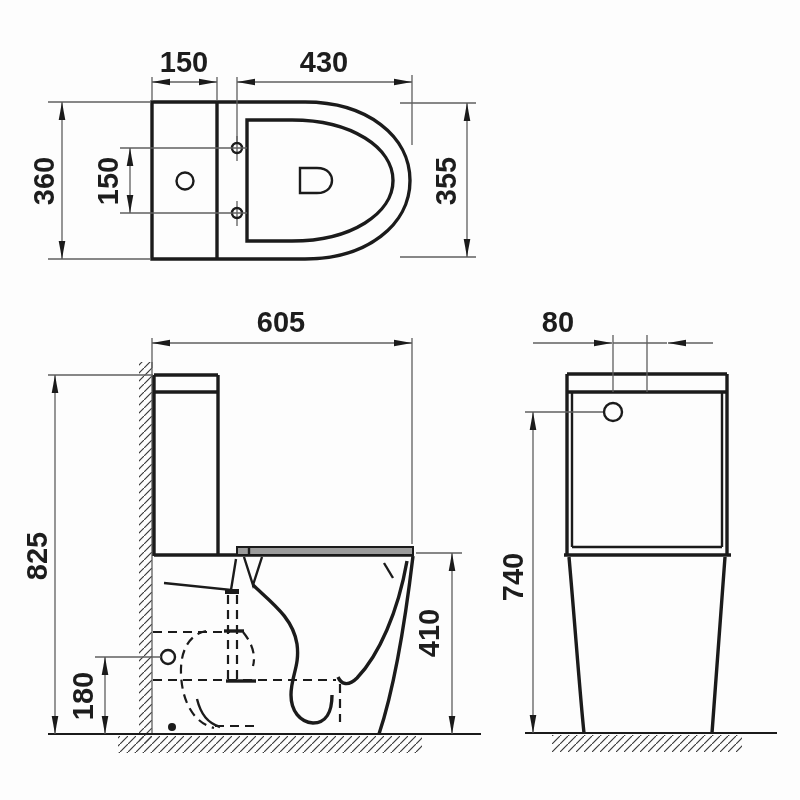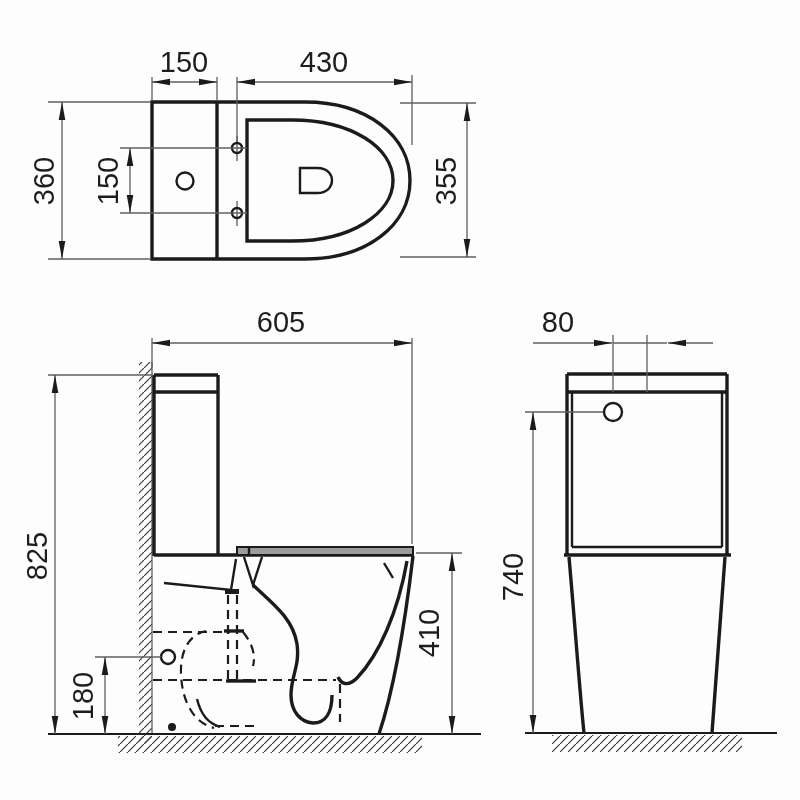--- a/index.html
+++ b/index.html
@@ -1,17 +1,17 @@
 <!DOCTYPE html>
 <html><head>
 <meta charset="utf-8">
 <style>
   html,body{margin:0;padding:0;background:#ffffff;}
   .canvas{position:relative;width:800px;height:800px;background:#fdfdfd;overflow:hidden;
-          font-family:"Liberation Sans", sans-serif;}
+          font-family:"Liberation Sans", sans-serif;font-weight:bold;}
   svg{display:block;}
   
   .ol  {stroke:#1b1b1b;stroke-width:3.4;fill:none;stroke-linecap:butt;stroke-linejoin:miter;}
   .ol2 {stroke:#1b1b1b;stroke-width:2.4;fill:none;stroke-linecap:butt;}
   
   .thin{stroke:#5f5f5f;stroke-width:1.3;fill:none;}
   .diml{stroke:#5f5f5f;stroke-width:1.3;fill:none;}
   
   .dash{stroke:#1b1b1b;stroke-width:2.2;fill:none;stroke-dasharray:9 6;stroke-linecap:butt;}
   .floor{stroke:#1b1b1b;stroke-width:2;fill:none;}

